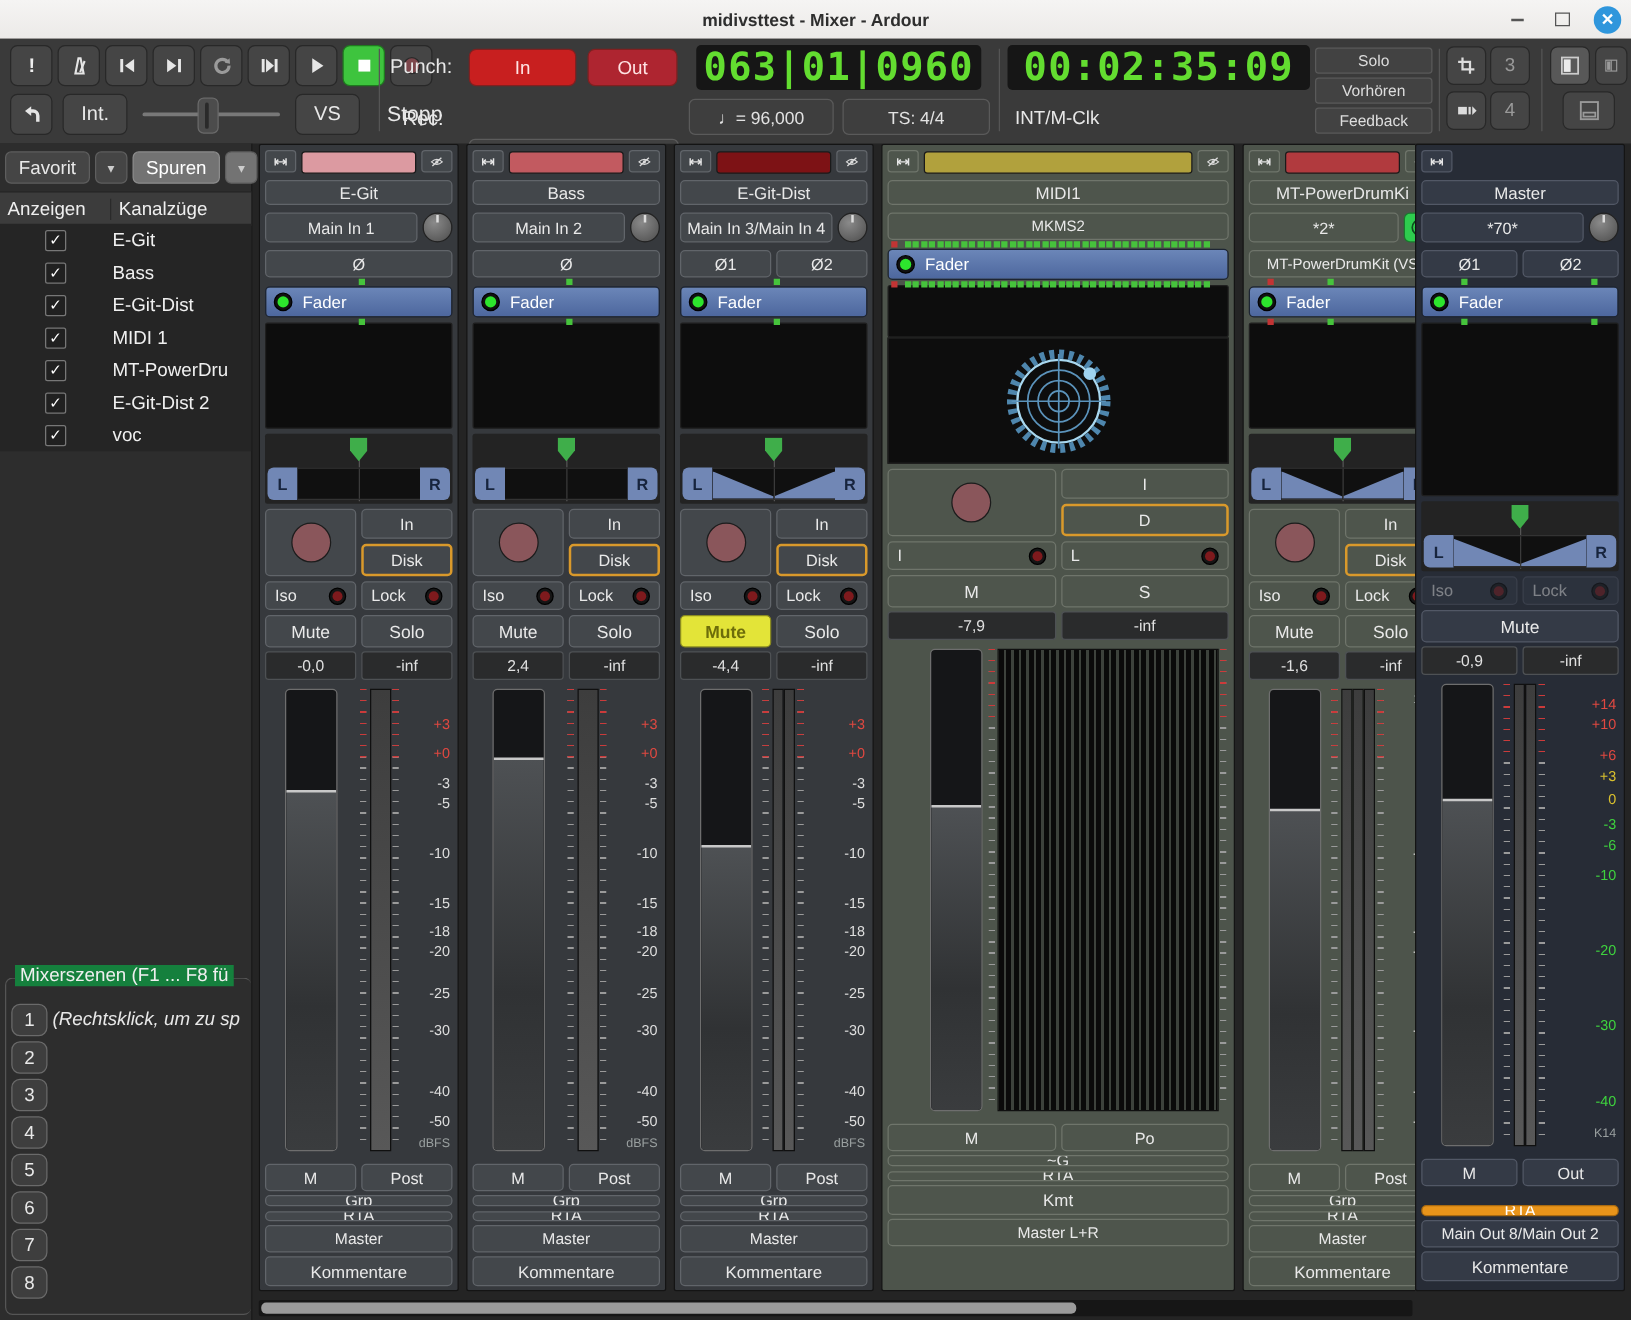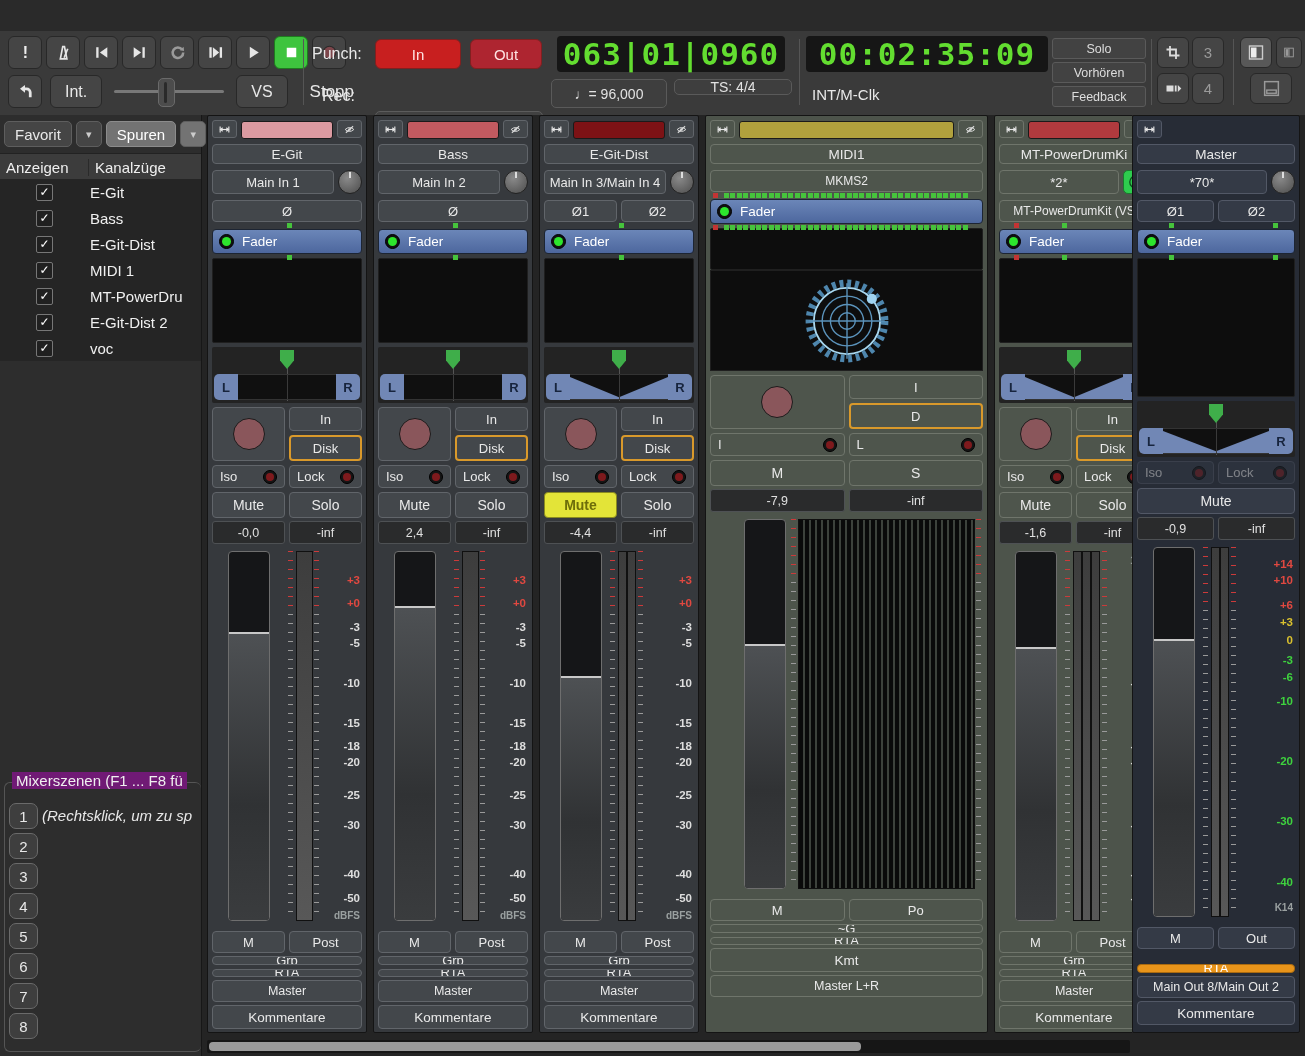--- a/index.html
+++ b/index.html
@@ -64,21 +64,21 @@
   .list-header .c1{width:82px;padding-left:6px;border-right:1px solid #2a2a2a;}
   .list-header .c2{padding-left:6px;}
   .track-list{position:absolute;left:0;top:64px;width:100%;background:#252525;}
   .track-row{height:26px;display:flex;align-items:center;}
   .cb{width:15px;height:15px;margin-left:36px;background:#202020;border:1px solid #777;border-radius:2px;
       color:#fff;font-size:12px;line-height:14px;text-align:center;}
   .track-row .tname{margin-left:37px;font-size:15px;color:#f0f0f0;white-space:nowrap;overflow:hidden;}
   .tl-fill{position:absolute;left:0;top:64px;width:100%;height:596px;background:#252525;z-index:-1;}
   .scenes{position:absolute;left:0;top:655px;width:100%;bottom:0;}
   .scenes .frame{position:absolute;left:4px;right:0;top:12px;bottom:4px;border:1px solid #555;border-radius:6px;border-right:none;}
-  .scenes .s-title{position:absolute;left:12px;top:2px;background:#701a75;padding:0 4px;font-size:15px;color:#efefef;
+  .scenes .s-title{position:absolute;left:12px;top:2px;background:#15803d;padding:0 4px;font-size:15px;color:#efefef;
                    white-space:nowrap;overflow:hidden;max-width:185px;}
   .scene-btn{position:absolute;left:9px;width:29px;height:26px;background:#3e3e3e;border:1px solid #6a6a6a;
              border-radius:7px;color:#e8e8e8;font-size:15px;display:flex;align-items:center;justify-content:center;font-family:inherit;}
   .scene-hint{position:absolute;left:42px;top:37px;font-style:italic;font-size:15px;color:#e8e8e8;
               white-space:nowrap;overflow:hidden;width:156px;}
   
   .strips-viewport{position:absolute;left:207px;top:0;width:925px;height:941px;overflow:hidden;display:flex;gap:6px;}
   .master-area{position:absolute;left:1132px;top:0;width:168px;height:941px;}
   .strip{position:relative;height:918px;background:var(--bg);border:1px solid #141414;border-radius:2px;
          box-sizing:border-box;padding:4px 4px 0 4px;flex:none;display:flex;flex-direction:column;}
@@ -152,21 +152,21 @@
   .fader-trough{position:absolute;top:2px;width:40px;height:368px;border:1px solid #6e6e6e;border-radius:4px;
                 background:#151618;overflow:hidden;}
   .fader-fill{position:absolute;left:0;right:0;bottom:0;background:linear-gradient(#4e5154,#303234 60%,#3a3c3e);}
   .fader-handle{position:absolute;left:0;right:0;height:2px;background:#c8c8c8;}
   .meterbar{position:absolute;top:2px;height:368px;background:linear-gradient(#3d3d3d,#585858);border:1px solid #101010;}
   .tickrail{position:absolute;top:2px;height:368px;width:5px;
             background-image:repeating-linear-gradient(to bottom,#9a9a9a 0 1px,transparent 1px 9px);}
   .tickrail::before{content:"";position:absolute;left:0;right:0;top:0;height:15%;
             background-image:repeating-linear-gradient(to bottom,#cc3a3a 0 1px,transparent 1px 9px);}
   .scalecol{position:absolute;top:2px;bottom:0;}
-  .sc-label{position:absolute;right:0;transform:translateY(-50%);font-size:11.5px;font-weight:bold;white-space:nowrap;}
+  .sc-label{position:absolute;right:0;transform:translateY(-50%);font-size:11.5px;font-weight:normal;white-space:nowrap;}
   .sc-label.red{color:#e04840;} .sc-label.w{color:#dedede;} .sc-label.dim{color:#9aa0a0;font-size:10px;}
   .sc-label.yel{color:#d9c02e;} .sc-label.grn{color:#3ed23e;}
   .midiwide{position:absolute;top:2px;height:368px;border:1px solid #101010;
             background:repeating-linear-gradient(to right,#0a0a0a 0 4px,#3d423c 4px 6px);}
   .r-bott{height:22px;margin-top:4px;}
   .r-bott .sbtn{flex:1;font-size:13px;}
   .r-bott2{height:21px;margin-top:3px;flex-direction:column;}
   .r-bott2 .sbtn{flex:1;font-size:13px;}
   .rta-on{background:#e8941a !important;color:#fff !important;border-color:#a96a10 !important;}
   .r-out{height:22px;margin-top:3px;}
@@ -176,20 +176,28 @@
   .spacer-cell{flex:1;}
   
   .hscroll{position:absolute;left:207px;top:925px;width:923px;height:13px;background:#161616;border-radius:2px;}
   .hscroll .handlebar{position:absolute;left:2px;top:2px;width:652px;height:9px;background:#9a9a9a;border-radius:4px;}
   svg{display:block;}
 </style>
 </head>
 <body>
 
 <div class="window">
+  <div class="titlebar">
+    <div class="title">midivsttest - Mixer - Ardour</div>
+    <div class="win-controls">
+      <div class="wc min"></div>
+      <div class="wc max"></div>
+      <div class="wc close">✕</div>
+    </div>
+  </div>
 
   <div class="toolbar">
     <div class="trans-row1" id="transportRow">
         <button class="t-btn">
           <svg viewBox="0 0 18 18" xmlns="http://www.w3.org/2000/svg">
             <text x="9" y="14" font-size="15" font-weight="bold" fill="#eee" text-anchor="middle" font-family="Liberation Sans">!</text>
           </svg>
         </button>
         <button class="t-btn">
           <svg viewBox="0 0 18 18" xmlns="http://www.w3.org/2000/svg">
@@ -259,21 +267,21 @@
     <button class="punch-btn" style="left:375px;top:8px;width:86px;background:#c81f1f;">In</button>
     <button class="punch-btn" style="left:470px;top:8px;width:72px;background:#ae2530;">Out</button>
     <span class="tb-label" style="left:322px;top:56px;">Rec:</span>
     <div class="rec-drop">
       <span>Nicht geschichtet</span>
       <span class="arrow">▾</span>
     </div>
 
     <div class="clock" style="left:557px;top:5px;width:228px;height:36px;">063|01|0960</div>
     <button class="mini-btn" style="left:551px;top:48px;width:116px;height:29px;">♩= 96,000</button>
-    <button class="mini-btn" style="left:674px;top:48px;width:118px;height:16px;">TS: 4/4</button>
+    <button class="mini-btn" style="left:674px;top:48px;width:118px;height:29px;">TS: 4/4</button>
 
     <div class="vsep" style="left:799px;"></div>
     <div class="clock" style="left:806px;top:5px;width:242px;height:36px;">00:02:35:09</div>
     <span class="tb-label" style="left:812px;top:55px;font-size:15px;">INT/M-Clk</span>
 
     <button class="mon-btn" style="top:7px;">Solo</button>
     <button class="mon-btn" style="top:31px;">Vorhören</button>
     <button class="mon-btn" style="top:55px;">Feedback</button>
 
     <div class="vsep" style="left:1151px;"></div>

